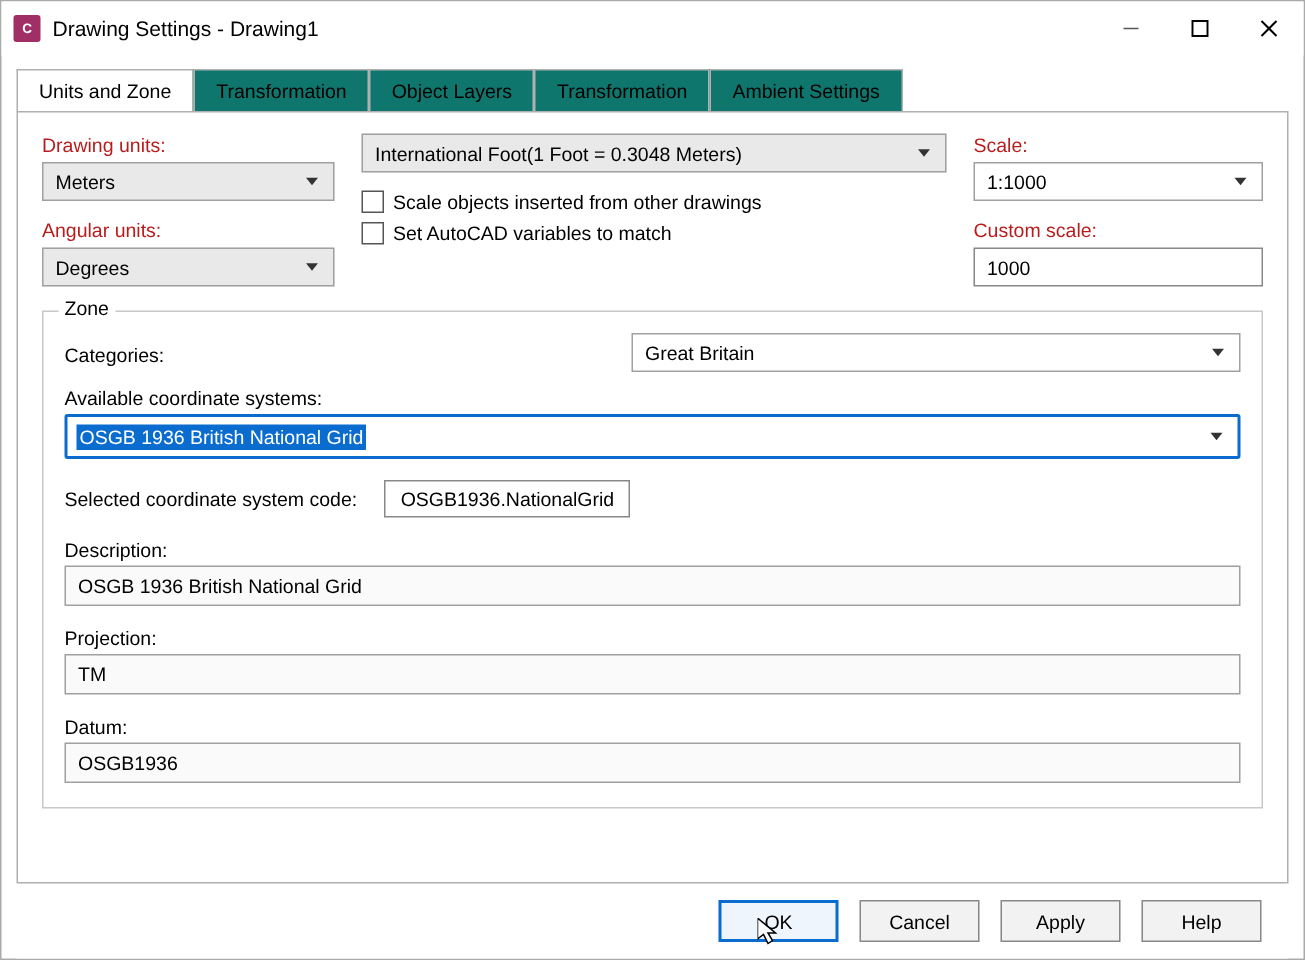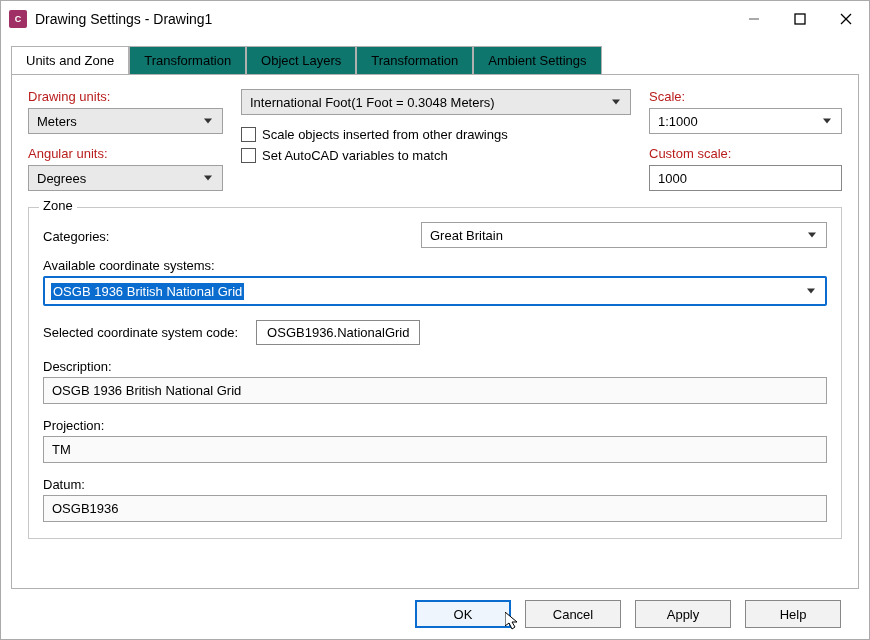--- a/index.html
+++ b/index.html
@@ -241,21 +241,21 @@
     height: 50px;
     border-top: 0;
     display: flex;
     justify-content: flex-end;
     align-items: center;
     gap: 14px;
     padding: 0 18px;
     background: #fff;
   }
   .btn {
-    width: 96px;
+    width: 80px;
     height: 28px;
     border: 1px solid #888;
     background: #f2f2f2;
     font-size: 13px;
     display: flex;
     align-items: center;
     justify-content: center;
     position: relative;
   }
   .btn.default {

